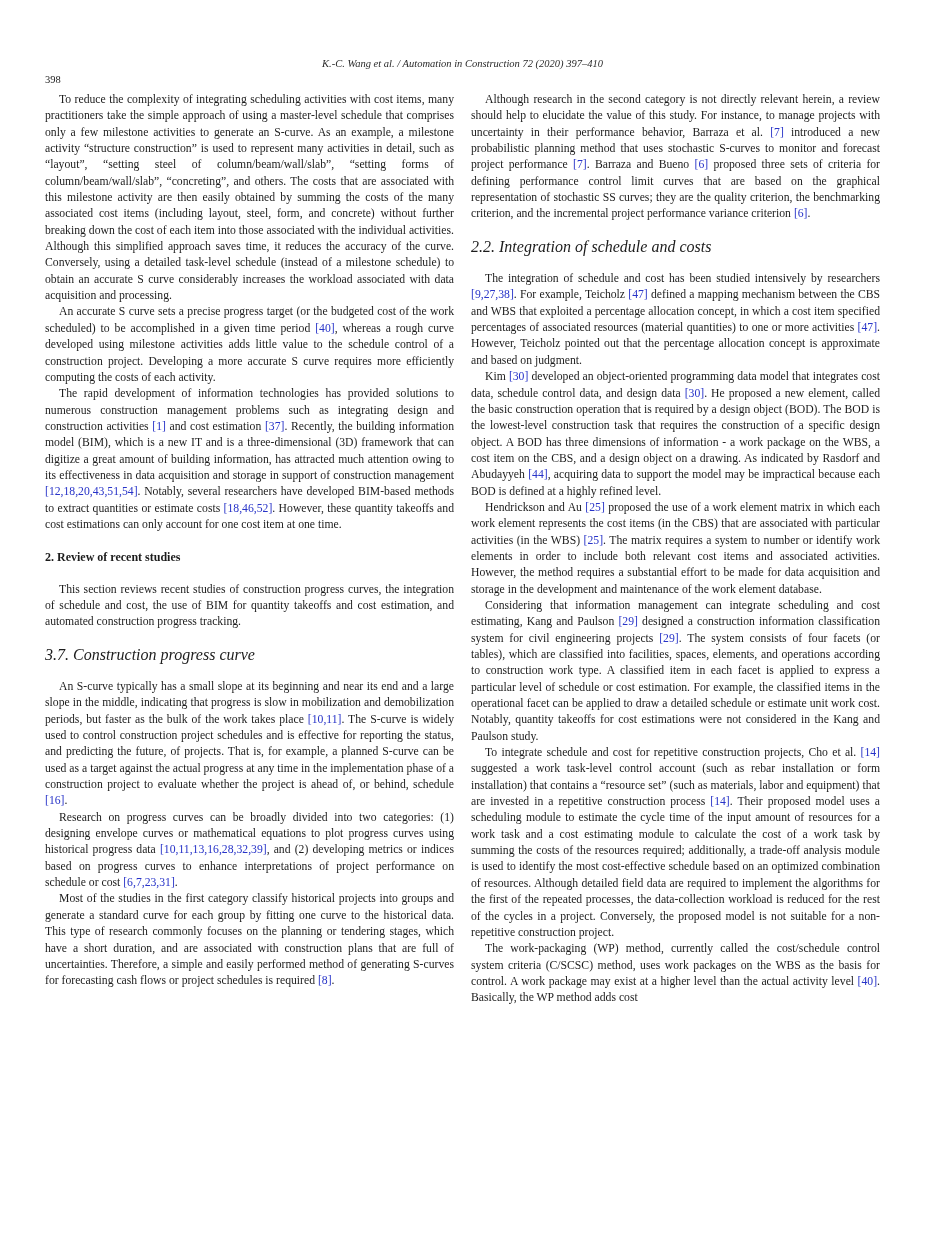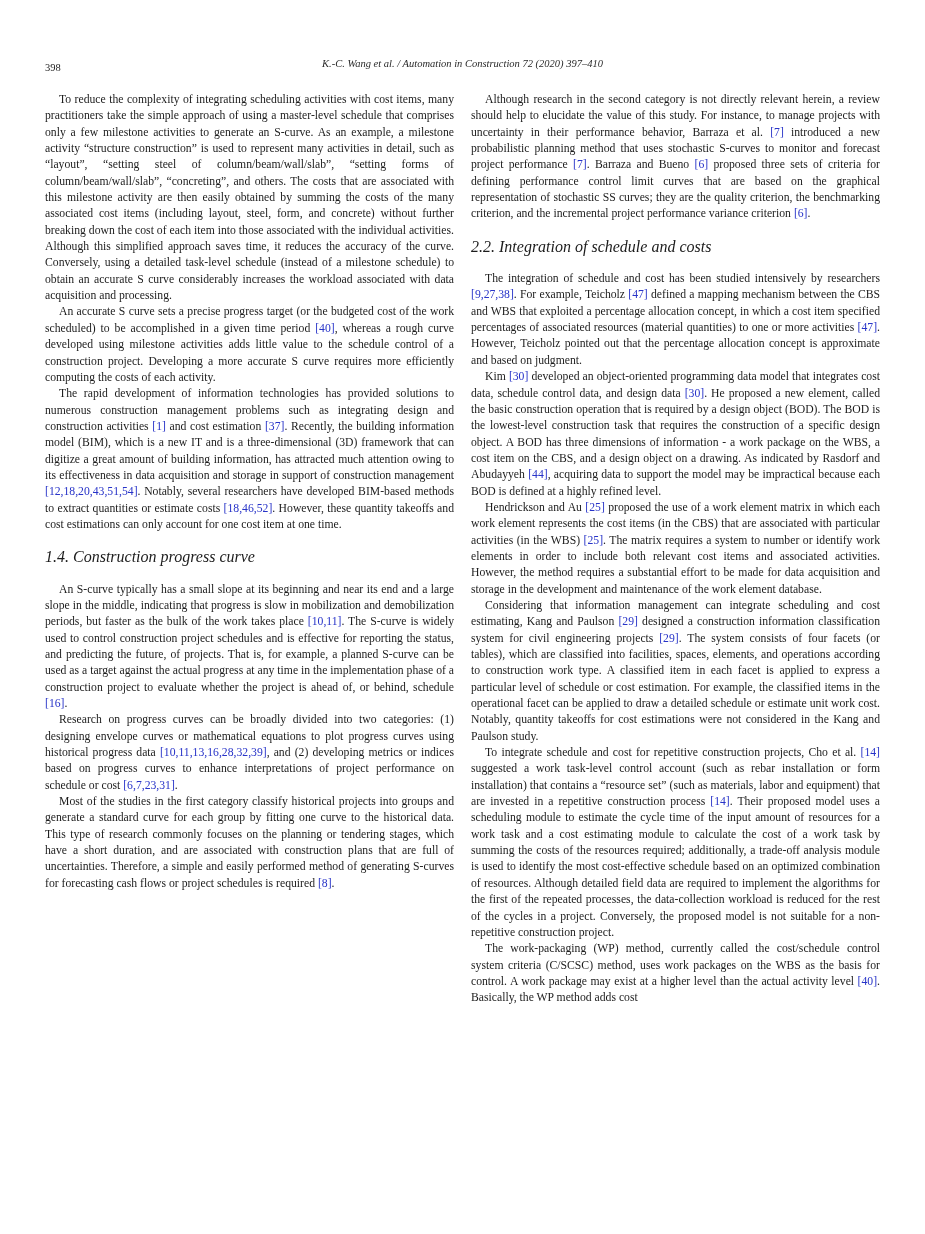--- a/index.html
+++ b/index.html
@@ -13,21 +13,21 @@
     overflow: hidden;
   }
   .page { width: 925px; height: 1234px; position: relative; }
   .page-header {
     position: relative;
     margin: 57px 45px 0 45px;
     font-size: 10.5px;
     line-height: 13px;
   }
   .page-number {
-    position: absolute; left: 0; top: 4px;
+    position: absolute; left: 0; top: 16px;
     font-style: normal;
     text-align: center;
   }
   .running-head {
     display: block;
     text-align: center;
     font-style: italic;
     color: #2a2a2a;
   }
   .content {
@@ -70,21 +70,23 @@
 <div class="page">
   <div class="page-header">
     <span class="page-number">398</span>
     <span class="running-head">K.-C. Wang et al. / Automation in Construction 72 (2020) 397–410</span>
   </div>
   <div class="content">
     <div class="col">
         <p>To reduce the complexity of integrating scheduling activities with cost items, many practitioners take the simple approach of using a master-level schedule that comprises only a few milestone activities to generate an S-curve. As an example, a milestone activity “structure construction” is used to represent many activities in detail, such as “layout”, “setting steel of column/beam/wall/slab”, “setting forms of column/beam/wall/slab”, “concreting”, and others. The costs that are associated with this milestone activity are then easily obtained by summing the costs of the many associated cost items (including layout, steel, form, and concrete) without further breaking down the cost of each item into those associated with the individual activities. Although this simplified approach saves time, it reduces the accuracy of the curve. Conversely, using a detailed task-level schedule (instead of a milestone schedule) to obtain an accurate S curve considerably increases the workload associated with data acquisition and processing.</p>
         <p>An accurate S curve sets a precise progress target (or the budgeted cost of the work scheduled) to be accomplished in a given time period <span class="cite">[40]</span>, whereas a rough curve developed using milestone activities adds little value to the schedule control of a construction project. Developing a more accurate S curve requires more efficiently computing the costs of each activity.</p>
         <p>The rapid development of information technologies has provided solutions to numerous construction management problems such as integrating design and construction activities <span class="cite">[1]</span> and cost estimation <span class="cite">[37]</span>. Recently, the building information model (BIM), which is a new IT and is a three-dimensional (3D) framework that can digitize a great amount of building information, has attracted much attention owing to its effectiveness in data acquisition and storage in support of construction management <span class="cite">[12,18,20,43,51,54]</span>. Notably, several researchers have developed BIM-based methods to extract quantities or estimate costs <span class="cite">[18,46,52]</span>. However, these quantity takeoffs and cost estimations can only account for one cost item at one time.</p>
-        <h3>1.4. Construction progress curve</h3>
+        <h2>2. Review of recent studies</h2>
+        <p>This section reviews recent studies of construction progress curves, the integration of schedule and cost, the use of BIM for quantity takeoffs and cost estimation, and automated construction progress tracking.</p>
+        <h3>3.7. Construction progress curve</h3>
         <p>An S-curve typically has a small slope at its beginning and near its end and a large slope in the middle, indicating that progress is slow in mobilization and demobilization periods, but faster as the bulk of the work takes place <span class="cite">[10,11]</span>. The S-curve is widely used to control construction project schedules and is effective for reporting the status, and predicting the future, of projects. That is, for example, a planned S-curve can be used as a target against the actual progress at any time in the implementation phase of a construction project to evaluate whether the project is ahead of, or behind, schedule <span class="cite">[16]</span>.</p>
         <p>Research on progress curves can be broadly divided into two categories: (1) designing envelope curves or mathematical equations to plot progress curves using historical progress data <span class="cite">[10,11,13,16,28,32,39]</span>, and (2) developing metrics or indices based on progress curves to enhance interpretations of project performance on schedule or cost <span class="cite">[6,7,23,31]</span>.</p>
         <p>Most of the studies in the first category classify historical projects into groups and generate a standard curve for each group by fitting one curve to the historical data. This type of research commonly focuses on the planning or tendering stages, which have a short duration, and are associated with construction plans that are full of uncertainties. Therefore, a simple and easily performed method of generating S-curves for forecasting cash flows or project schedules is required <span class="cite">[8]</span>.</p>
       </div>
     <div class="col">
         <p>Although research in the second category is not directly relevant herein, a review should help to elucidate the value of this study. For instance, to manage projects with uncertainty in their performance behavior, Barraza et al. <span class="cite">[7]</span> introduced a new probabilistic planning method that uses stochastic S-curves to monitor and forecast project performance <span class="cite">[7]</span>. Barraza and Bueno <span class="cite">[6]</span> proposed three sets of criteria for defining performance control limit curves that are based on the graphical representation of stochastic SS curves; they are the quality criterion, the benchmarking criterion, and the incremental project performance variance criterion <span class="cite">[6]</span>.</p>
         <h3>2.2. Integration of schedule and costs</h3>
         <p>The integration of schedule and cost has been studied intensively by researchers <span class="cite">[9,27,38]</span>. For example, Teicholz <span class="cite">[47]</span> defined a mapping mechanism between the CBS and WBS that exploited a percentage allocation concept, in which a cost item specified percentages of associated resources (material quantities) to one or more activities <span class="cite">[47]</span>. However, Teicholz pointed out that the percentage allocation concept is approximate and based on judgment.</p>
         <p>Kim <span class="cite">[30]</span> developed an object-oriented programming data model that integrates cost data, schedule control data, and design data <span class="cite">[30]</span>. He proposed a new element, called the basic construction operation that is required by a design object (BOD). The BOD is the lowest-level construction task that requires the construction of a specific design object. A BOD has three dimensions of information - a work package on the WBS, a cost item on the CBS, and a design object on a drawing. As indicated by Rasdorf and Abudayyeh <span class="cite">[44]</span>, acquiring data to support the model may be impractical because each BOD is defined at a highly refined level.</p>
         <p>Hendrickson and Au <span class="cite">[25]</span> proposed the use of a work element matrix in which each work element represents the cost items (in the CBS) that are associated with particular activities (in the WBS) <span class="cite">[25]</span>. The matrix requires a system to number or identify work elements in order to include both relevant cost items and associated activities. However, the method requires a substantial effort to be made for data acquisition and storage in the development and maintenance of the work element database.</p>

